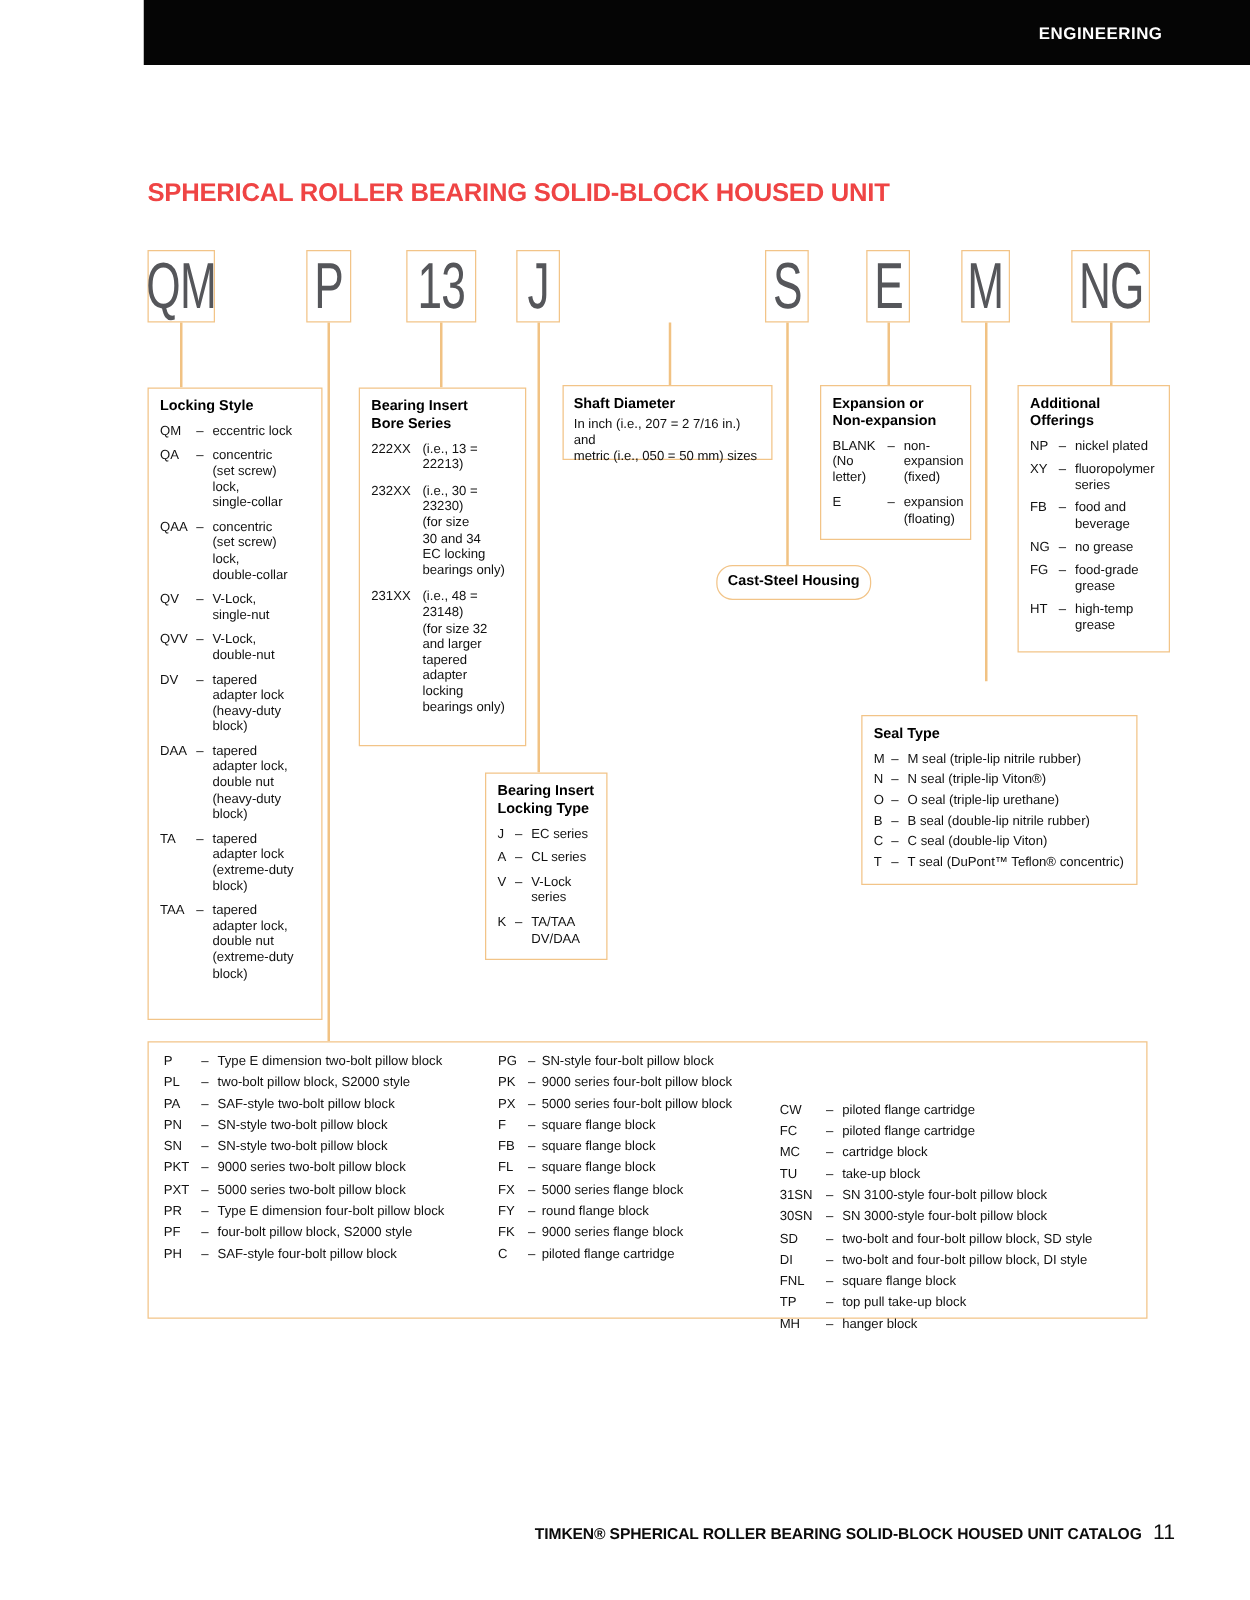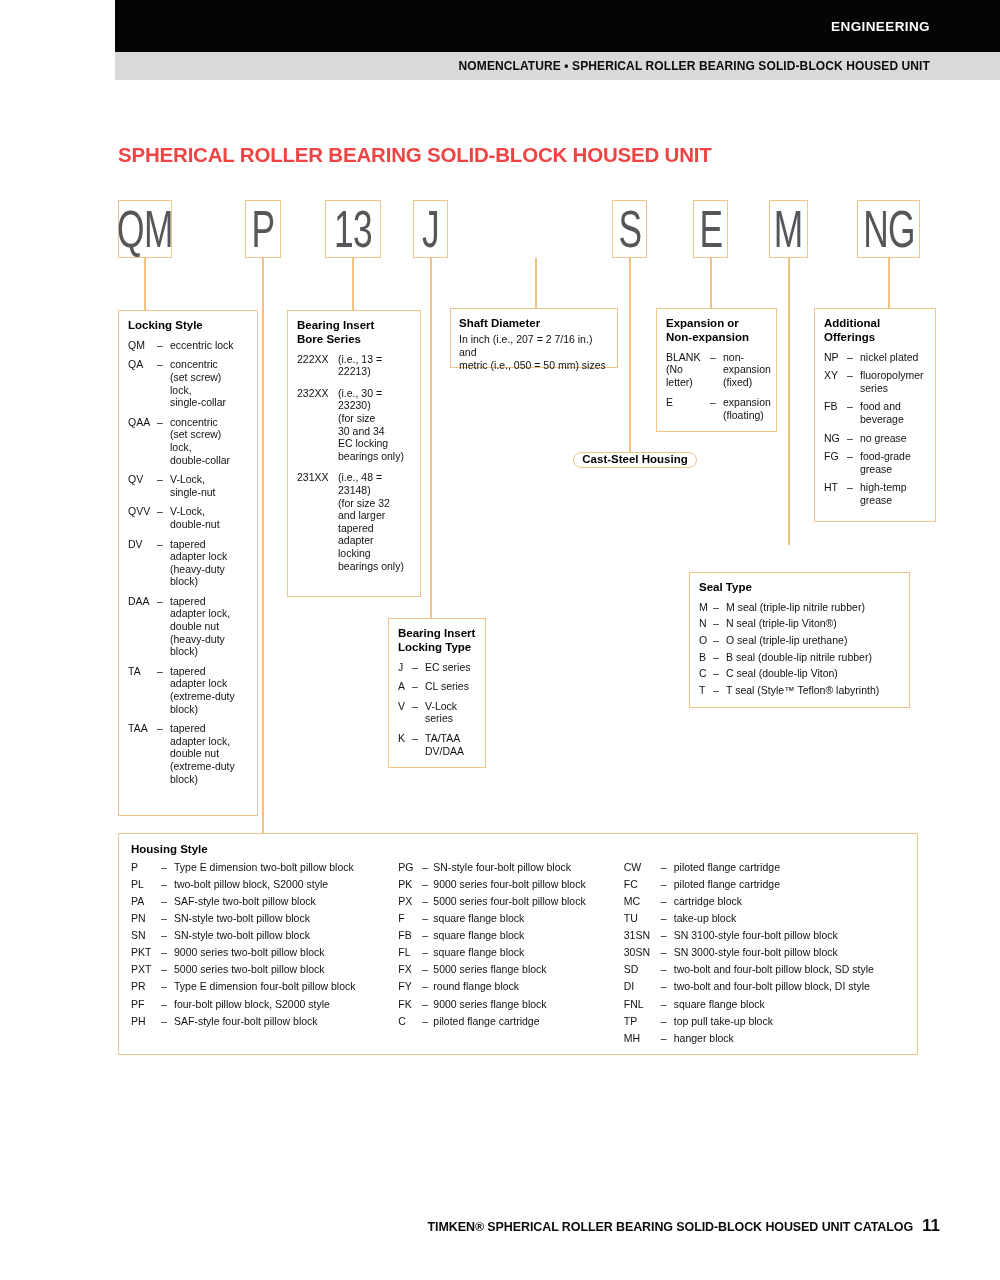--- a/index.html
+++ b/index.html
@@ -47,58 +47,55 @@
   .bx-shaft .para { font-size:10.5px; line-height:1.25; white-space:pre-line; }
 
   .bx-exp { left:656px; top:308px; width:121px; height:124px; }
   .bx-exp .code { flex:0 0 44px; }
   .bx-exp .entry { margin-bottom:8px; }
 
   .bx-offer { left:814px; top:308px; width:122px; height:214px; }
   .bx-offer .code { flex:0 0 23px; }
   .bx-offer .entry { margin-bottom:6px; }
 
-  .bx-cast { left:573px; top:452px; width:124px; height:16px; padding:0;
+  .bx-cast { left:573px; top:452px; width:124px; height:28px; padding:0;
              display:flex; align-items:center; justify-content:center;border-radius:13px; }
   .bx-cast .box-title { margin:0; font-size:11.5px; }
 
   .bx-seal { left:689px; top:572px; width:221px; height:136px; }
   .bx-seal .code { flex:0 0 14px; }
   .bx-seal .entry { margin-bottom:4px; }
 
   .bx-ltype { left:388px; top:618px; width:98px; height:150px; }
   .bx-ltype .code { flex:0 0 14px; }
   .bx-ltype .entry { margin-bottom:7px; }
 
   .bx-housing { left:118px; top:833px; width:800px; height:222px; padding:9px 12px; }
   .bx-housing .cols { display:flex; }
   .hcol1 { width:268px; }
   .hcol2 { width:226px; }
-  .hcol3 { width:282px; }
+  .hcol3 { width:282px;margin-top:39px; }
   .bx-housing .entry { margin-bottom:4.5px; }
   .hcol1 .code { flex:0 0 30px; }
   .hcol2 .code { flex:0 0 24px; }
   .hcol2 .dash { flex:0 0 11px; }
   .hcol3 .code { flex:0 0 37px; }
 
   
   .footer { position:absolute; right:60px; top:1216px; display:flex; align-items:baseline; }
   .footer .ftext { font-weight:bold; font-size:12.5px; color:#0b0b0b; letter-spacing:-0.1px; }
-  .footer .fpage { font-weight:bold; font-size:17px; color:#0b0b0b; margin-left:9px; }
+  .footer .fpage { font-weight:normal; font-size:17px; color:#0b0b0b; margin-left:9px; }
 </style>
 </head>
 <body>
 
 <div class="page">
 
   <div class="band-black">
     <span>ENGINEERING</span>
-  </div>
-  <div class="band-gray">
-    <span>NOMENCLATURE • SPHERICAL ROLLER BEARING SOLID-BLOCK HOUSED UNIT</span>
   </div>
 
   <div class="page-title">SPHERICAL ROLLER BEARING SOLID-BLOCK HOUSED UNIT</div>
 
   <div class="cb" style="left:118px;width:54px;">
       <span>QM</span>
     </div>
   <div class="cb" style="left:245px;width:36px;">
       <span>P</span>
     </div>
@@ -359,21 +356,21 @@
 
         <div class="entry">
           <span class="code">C</span>
           <span class="dash">–</span>
           <span class="desc">C seal (double-lip Viton)</span>
         </div>
 
         <div class="entry">
           <span class="code">T</span>
           <span class="dash">–</span>
-          <span class="desc">T seal (Style™ Teflon® labyrinth)</span>
+          <span class="desc">T seal (DuPont™ Teflon® concentric)</span>
         </div>
       </div>
   </div>
 
   <div class="box bx-ltype">
     <div class="box-title">Bearing Insert
 Locking Type</div>
     <div>
 
         <div class="entry">
@@ -398,21 +395,20 @@
         <div class="entry">
           <span class="code">K</span>
           <span class="dash">–</span>
           <span class="desc">TA/TAA
 DV/DAA</span>
         </div>
       </div>
   </div>
 
   <div class="box bx-housing">
-    <div class="box-title" style="margin-bottom:4px;">Housing Style</div>
     <div class="cols">
       <div class="hcol1">
 
           <div class="entry">
             <span class="code">P</span>
             <span class="dash">–</span>
             <span class="desc">Type E dimension two-bolt pillow block</span>
           </div>
 
           <div class="entry">

